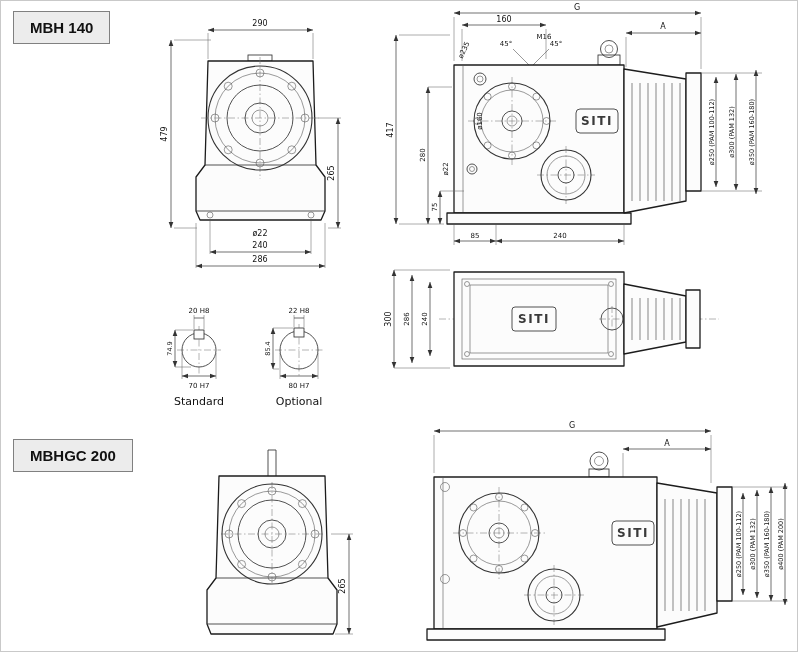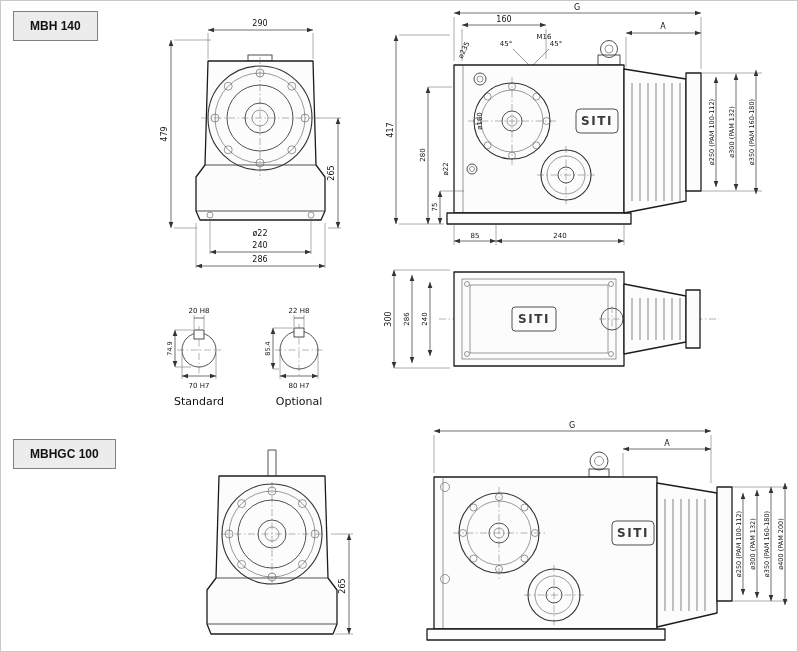--- a/index.html
+++ b/index.html
@@ -1,20 +1,20 @@
 <!DOCTYPE html>
 <html><head>
 <meta charset="utf-8">
 <style>
   * { margin:0; padding:0; box-sizing:border-box; }
   html,body { width:798px; height:652px; }
   body { font-family:"DejaVu Sans", sans-serif; background:#fff; }
   .page { position:relative; width:798px; height:652px; background:#ffffff; border:1px solid #c9c9c9; overflow:hidden; }
   .model-box { position:absolute; border:1px solid #808080; background:#ececec; padding:7px 16px;
-               font-family:"Liberation Sans","DejaVu Sans",sans-serif; font-weight:bold; font-size:12px; color:#111; }
+               font-family:"Liberation Sans","DejaVu Sans",sans-serif; font-weight:bold; font-size:15px; color:#111; }
   svg { position:absolute; overflow:visible; }
   .out  { fill:#fcfcfc; stroke:#1c1c1c; stroke-width:1.3; stroke-linejoin:round; }
   .in   { fill:none; stroke:#333; stroke-width:0.85; }
   .thin { fill:none; stroke:#555; stroke-width:0.6; }
   .key  { fill:#fcfcfc; stroke:#333; stroke-width:0.85; }
   .fin  { stroke:#555; stroke-width:0.7; }
   .dim  { stroke:#333; stroke-width:0.7; }
   .ext  { stroke:#666; stroke-width:0.55; }
   .cl   { stroke:#777; stroke-width:0.55; stroke-dasharray:7 2.5 1.5 2.5; fill:none; }
   text  { fill:#111; font-family:"DejaVu Sans",sans-serif; }
@@ -34,21 +34,21 @@
       <marker id="arr" viewBox="0 0 10 10" refX="9" refY="5" markerWidth="7" markerHeight="7" markerUnits="userSpaceOnUse" orient="auto-start-reverse">
         <path d="M0,1.5 L9,5 L0,8.5 Z" fill="#333"></path>
       </marker>
     </defs>
   </svg>
 
   <div class="model-box" style="left:12px; top:10px;">
     <span>MBH 140</span>
   </div>
   <div class="model-box" style="left:12px; top:438px;">
-    <span>MBHGC 100</span>
+    <span>MBHGC 200</span>
   </div>
 
   <svg style="left:152px; top:14px;" width="200" height="255" viewBox="0 0 200 255">
     <g>
       <line class="ext" x1="55" y1="18" x2="55" y2="44"></line>
       <line class="ext" x1="160" y1="18" x2="160" y2="44"></line>
       <line class="dim" x1="55" y1="15" x2="160" y2="15" marker-start="url(#arr)" marker-end="url(#arr)"></line>
       <text class="d8" x="107" y="11" text-anchor="middle">290</text>
     </g>
     <g>

